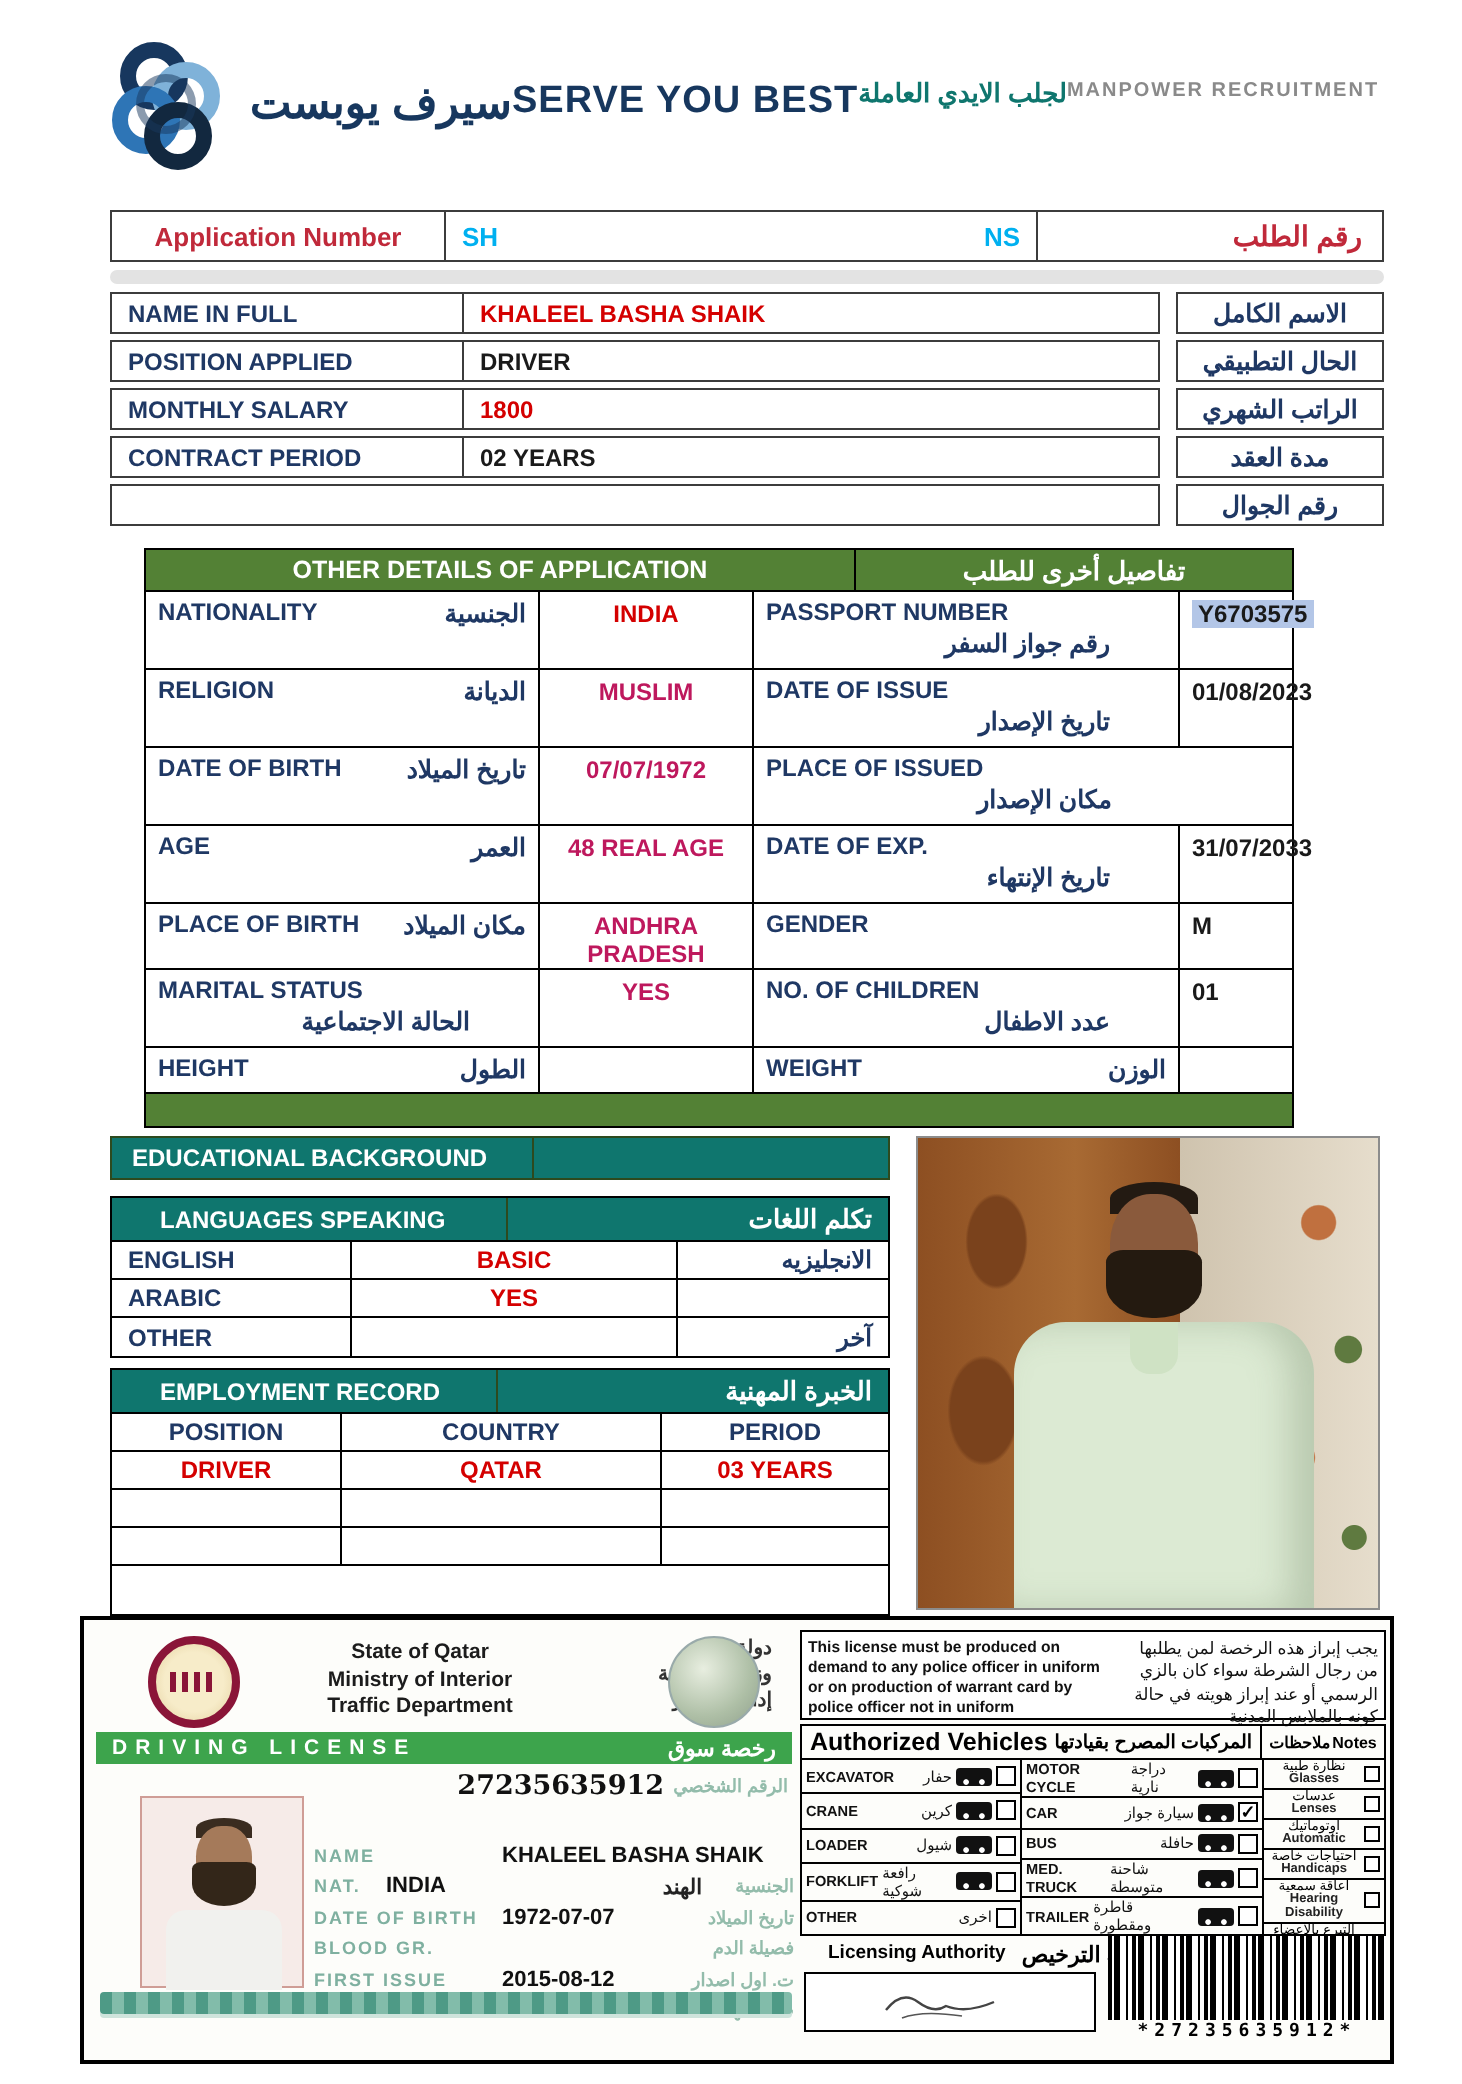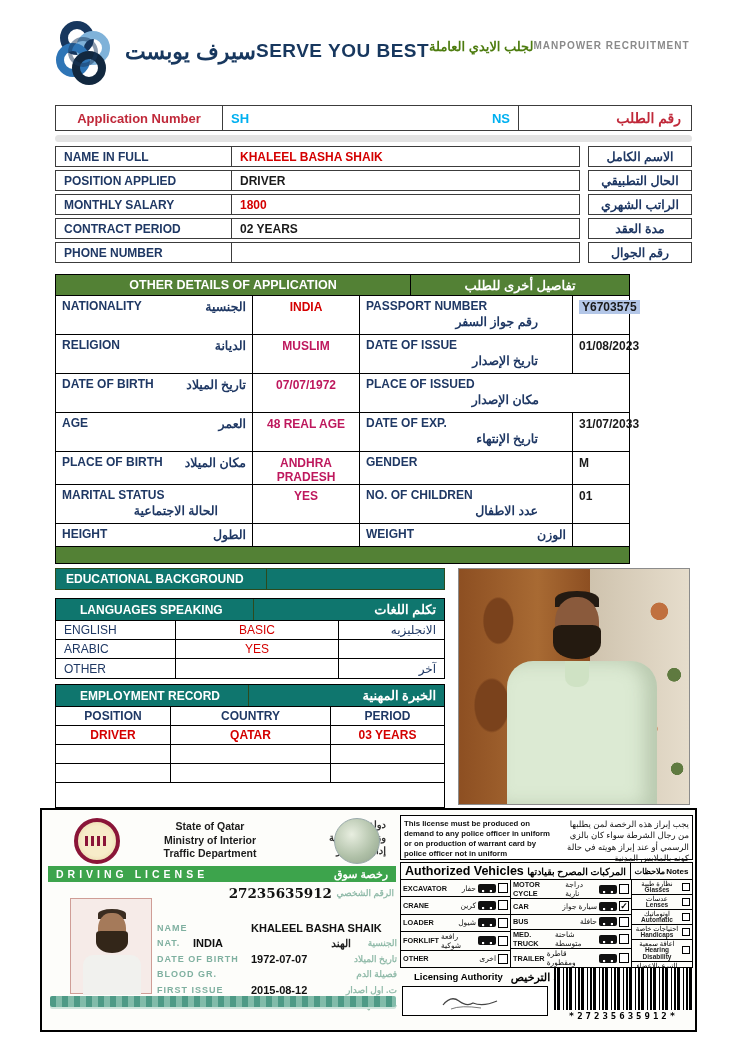--- a/index.html
+++ b/index.html
@@ -4,41 +4,41 @@
 <style>
   * { margin:0; padding:0; box-sizing:border-box; }
   body { background:#fff; font-family:"Liberation Sans", sans-serif; }
   .page { position:relative; width:731px; height:1042px; background:#fff; overflow:hidden; }
 
   
   .hdr { position:absolute; left:55px; top:16px; display:flex; gap:12px; align-items:center; }
   .hdr-txt { display:flex; flex-direction:row; line-height:1.12; }
   .brand-ar { font-size:22px; font-weight:bold; color:#17375e; }
   .brand-en { font-size:19px; font-weight:bold; color:#17375e; letter-spacing:.5px; }
-  .tag-ar { font-size:13px; font-weight:bold; color:#4d7c0f; }
+  .tag-ar { font-size:13px; font-weight:bold; color:#0f766e; }
   .tag-en { font-size:10px; font-weight:bold; color:#8a8a8a; letter-spacing:1px; }
 
   
   .app-row { position:absolute; left:55px; top:105px; width:637px; height:26px; border:1px solid #3c3c3c; display:flex; font-weight:bold; font-size:13px; }
   .app-c1 { width:167px; border-right:1px solid #3c3c3c; color:#c0293a; display:flex; align-items:center; justify-content:center; }
   .app-c2 { flex:1; border-right:1px solid #3c3c3c; color:#00b0f0; display:flex; align-items:center; justify-content:space-between; padding:0 8px; }
   .app-c3 { width:172px; color:#c0293a; display:flex; align-items:center; justify-content:flex-end; padding-right:10px; font-size:14px; }
   .gray-strip { position:absolute; left:55px; top:135px; width:637px; height:7px; background:#e3e3e3; border-radius:4px; }
 
   
   .t1 { position:absolute; left:55px; top:146px; width:637px; }
   .t1-row { display:flex; margin-bottom:3px; height:21px; }
   .t1-box { display:flex; width:525px; border:1px solid #3c3c3c; }
   .t1-lab { width:176px; border-right:1px solid #3c3c3c; color:#1f3864; font-weight:bold; font-size:12px; display:flex; align-items:center; padding-left:8px; }
   .t1-val { flex:1; font-weight:bold; font-size:12px; color:#1a1a1a; display:flex; align-items:center; padding-left:8px; }
   .t1-ar { width:104px; margin-left:8px; border:1px solid #3c3c3c; color:#1f3864; font-weight:bold; font-size:12.5px; display:flex; align-items:center; justify-content:center; }
   .red { color:#d40000 !important; }
 
   
-  .t2 { position:absolute; left:55px; top:274px; width:575px; border:1px solid #000; }
+  .t2 { position:absolute; left:72px; top:274px; width:575px; border:1px solid #000; }
   .t2-head { display:flex; background:#538135; height:21px; color:#fff; font-weight:bold; font-size:12.5px; border-bottom:1px solid #000; }
   .t2-head > div { display:flex; align-items:center; justify-content:center; }
   .t2h1 { width:355px; border-right:1px solid #000; }
   .t2h2 { flex:1; font-size:13px; }
   .t2-row { display:grid; grid-template-columns:197px 107px 213px 1fr; border-bottom:1px solid #000; }
   .t2-row > div { border-right:1px solid #000; }
   .t2-row > div:last-child { border-right:none; }
   .rh39 { min-height:39px; } .rh30 { min-height:30px; } .rh23 { min-height:23px; }
   .lab { display:flex; flex-wrap:wrap; padding:3px 6px 2px 6px; font-weight:bold; color:#1f3864; font-size:12px; align-content:flex-start; }
   .lab .ar { margin-left:auto; font-size:12.5px; }
@@ -50,21 +50,21 @@
 
   
   .gbar { background:#0f766e; border:1px solid #2d4a1e; color:#fff; font-weight:bold; font-size:12px; height:22px; display:flex; align-items:flex-end; }
   .gbar .gdiv { width:1px; height:100%; background:#2d4a1e; }
   .edu { position:absolute; left:55px; top:568px; width:390px; }
   .edu .seg1 { width:210px; padding-left:10px; display:flex; align-items:center; height:100%; }
   .lang { position:absolute; left:55px; top:598px; width:390px; border:1px solid #000; }
   .lang .gbar { border:none; border-bottom:1px solid #000; }
   .gseg-l { flex:0 0 197px; padding-left:22px; display:flex; align-items:center; height:100%; }
   .gseg-r { flex:1; display:flex; align-items:center; justify-content:flex-end; padding-right:8px; height:100%; font-size:13px; }
-  .srow { display:grid; grid-template-columns:120px 163px 1fr; border-bottom:1px solid #000; height:19px; font-weight:normal; font-size:12px; }
+  .srow { display:grid; grid-template-columns:120px 163px 1fr; border-bottom:1px solid #000; height:19px; font-weight:bold; font-size:12px; }
   .srow:last-child { border-bottom:none; }
   .srow > div { border-right:1px solid #000; display:flex; align-items:center; }
   .srow > div:last-child { border-right:none; }
   .sc1 { color:#1f3864; padding-left:8px; }
   .sc2 { justify-content:center; }
   .sc3 { color:#1f3864; justify-content:flex-end; padding-right:8px; }
   .emp { position:absolute; left:55px; top:684px; width:390px; border:1px solid #000; }
   .emp .gbar { border:none; border-bottom:1px solid #000; }
   .erow { display:grid; grid-template-columns:115px 160px 1fr; border-bottom:1px solid #000; height:19px; font-weight:bold; font-size:12px; }
   .erow > div { border-right:1px solid #000; display:flex; align-items:center; justify-content:center; }
@@ -212,21 +212,20 @@
     </div>
     <div class="t1-row">
       <div class="t1-box">
           <div class="t1-lab">CONTRACT PERIOD</div>
           <div class="t1-val">02 YEARS</div>
         </div>
       <div class="t1-ar">مدة العقد</div>
     </div>
     <div class="t1-row">
       <div class="t1-box">
-          <div class="t1-lab">PHONE NUMBER</div>
           <div class="t1-val"></div>
         </div>
       <div class="t1-ar">رقم الجوال</div>
     </div>
   </div>
 
   <div class="t2">
     <div class="t2-head">
       <div class="t2h1">OTHER DETAILS OF APPLICATION</div>
       <div class="t2h2">تفاصيل أخرى للطلب</div>

